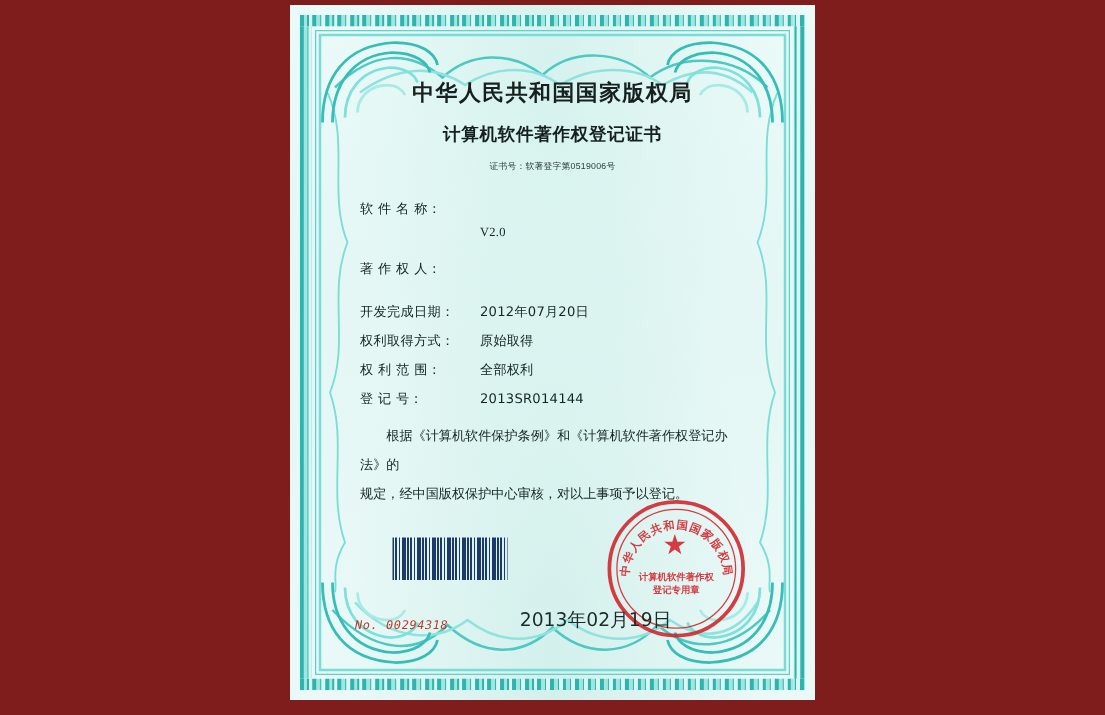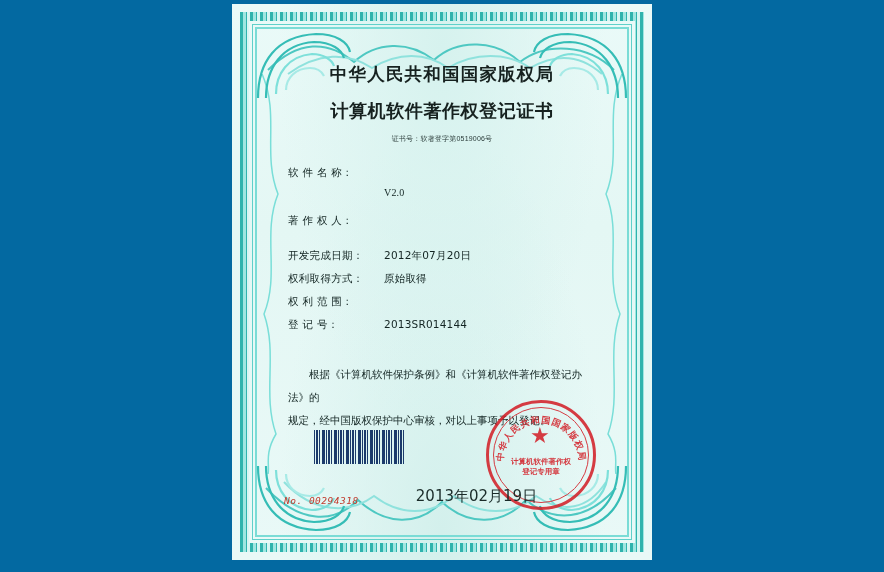--- a/index.html
+++ b/index.html
@@ -9,21 +9,21 @@
     width: 884px;
     height: 572px;
     overflow: hidden;
     font-family: "Liberation Sans", sans-serif;
   }
 
   #certificate-page {
     position: relative;
     width: 884px;
     height: 572px;
-    background: #0369a1;
+    background: #7f1d1d;
   }
 
   
   .sheet {
     position: absolute;
     left: 232px;
     top: 4px;
     width: 420px;
     height: 556px;
     background: #e8f8f6;
@@ -117,21 +117,21 @@
     font-size: 17.5px;
     font-weight: 700;
     color: #16211f;
     letter-spacing: 1.2px;
     white-space: nowrap;
   }
   .title-sub {
     margin-top: 13px;
     text-align: center;
     font-family: "DejaVu Serif", "Liberation Serif", serif;
-    font-size: 18px;
+    font-size: 14px;
     font-weight: 700;
     color: #16211f;
     letter-spacing: 0.6px;
     white-space: nowrap;
   }
   .cert-no {
     margin-top: 11px;
     text-align: center;
     font-size: 7px;
     color: #2a3b39;
@@ -163,27 +163,27 @@
   .field-value.version {
     margin-top: 4px;
     font-family: "Liberation Serif", serif;
     font-size: 10px;
   }
   .field-row.tall { margin-bottom: 3px; flex-direction: column; }
   .field-row.version-row { margin-bottom: 16px; }
   .gap-lg { height: 12px; }
 
   .statement {
-    margin-top: 32px;
+    margin-top: 12px;
     padding: 0 8px 0 10px;
     font-size: 10.5px;
     line-height: 23px;
     color: #132523;
     text-indent: 21px;
-    font-family: Liberation Mono, monospace;
+    font-family: Liberation Sans, sans-serif;
   }
   .statement .line2 { text-indent: 0; display: block; }
 
   
   .barcode {
     position: absolute;
     left: 82px;
     bottom: 96px;
     width: 92px;
     height: 34px;
@@ -394,20 +394,21 @@
         </div>
 
 
         <div class="field-row">
           <div class="field-label">权利取得方式：</div>
           <div class="field-value">原始取得</div>
         </div>
 
         <div class="field-row">
           <div class="field-label">权 利 范 围：</div>
+          <div class="field-value">全部权利</div>
         </div>
 
         <div class="field-row">
           <div class="field-label">登 记 号：</div>
           <div class="field-value">2013SR014144</div>
         </div>
 
       </div>
 
       <div class="statement">

